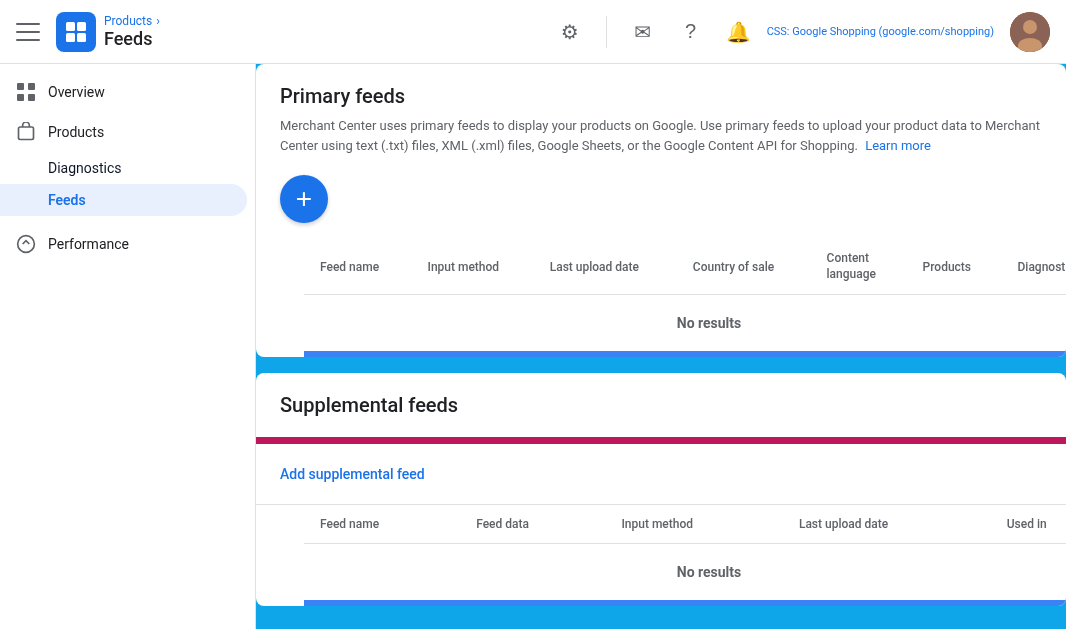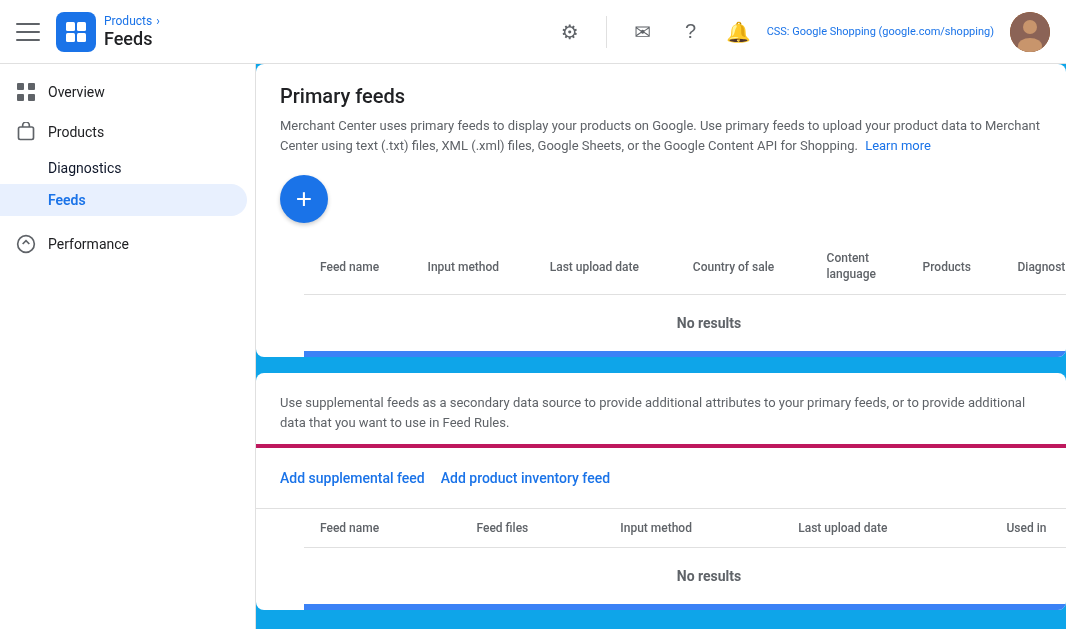--- a/index.html
+++ b/index.html
@@ -56,21 +56,21 @@
     .add-btn { width: 48px; height: 48px; border-radius: 50%; background: #1a73e8; border: none; cursor: pointer; display: flex; align-items: center; justify-content: center; margin: 8px 24px 16px; color: #fff; font-size: 28px; box-shadow: 0 2px 4px rgba(0,0,0,0.2); }
 
     
     .feed-table { width: 100%; border-collapse: collapse; margin-left: 48px; }
     .feed-table th { padding: 12px 16px; text-align: left; font-size: 12px; color: #5f6368; font-weight: 500; border-bottom: 1px solid #e0e0e0; }
     .feed-table td { padding: 12px 16px; text-align: center; font-size: 13px; color: #5f6368; border-bottom: 6px solid #3b82f6; font-weight: bold; }
     .no-results-row td { text-align: center; color: #5f6368; font-size: 14px; padding: 20px; }
     .feed-table th.multi-line { line-height: 1.3; }
 
     
-    .action-bar { display: flex; gap: 8px; padding: 16px 24px; border-top: 4px solid #be185d; }
+    .action-bar { display: flex; gap: 8px; padding: 16px 24px; border-top: 7px solid #be185d; }
     .action-link { color: #1a73e8; font-size: 14px; font-weight: 500; cursor: pointer; text-decoration: none; padding: 6px 0; }
 
     
     .supp-table-section { border-top: 1px solid #e0e0e0; }
   </style>
 </head>
 <body>
 
 <div class="top-nav">
   <div class="nav-menu-icon">
@@ -190,35 +190,34 @@
         <tbody>
           <tr class="no-results-row">
             <td colspan="7">No results</td>
           </tr>
         </tbody>
       </table>
     </div>
 
     <div class="section">
       <div class="section-header">
-        <div class="section-desc">Use supplemental feeds as a secondary data source to provide additional attributes to your primary feeds, or to provide additional data that you want to use in Feed Rules.</div>
+        <div class="section-title">Supplemental feeds</div>
       </div>
 
       <div class="action-bar">
         <a class="action-link" href="#">Add supplemental feed</a>
         <span style="color:#e0e0e0;"></span>
-        <a class="action-link" href="#">Add product inventory feed</a>
       </div>
 
       <div class="supp-table-section">
         <table class="feed-table">
           <thead>
             <tr>
               <th>Feed name</th>
-              <th>Feed files</th>
+              <th>Feed data</th>
               <th>Input method</th>
               <th>Last upload date</th>
               <th>Used in</th>
             </tr>
           </thead>
           <tbody>
             <tr class="no-results-row">
               <td colspan="5">No results</td>
             </tr>
           </tbody>

